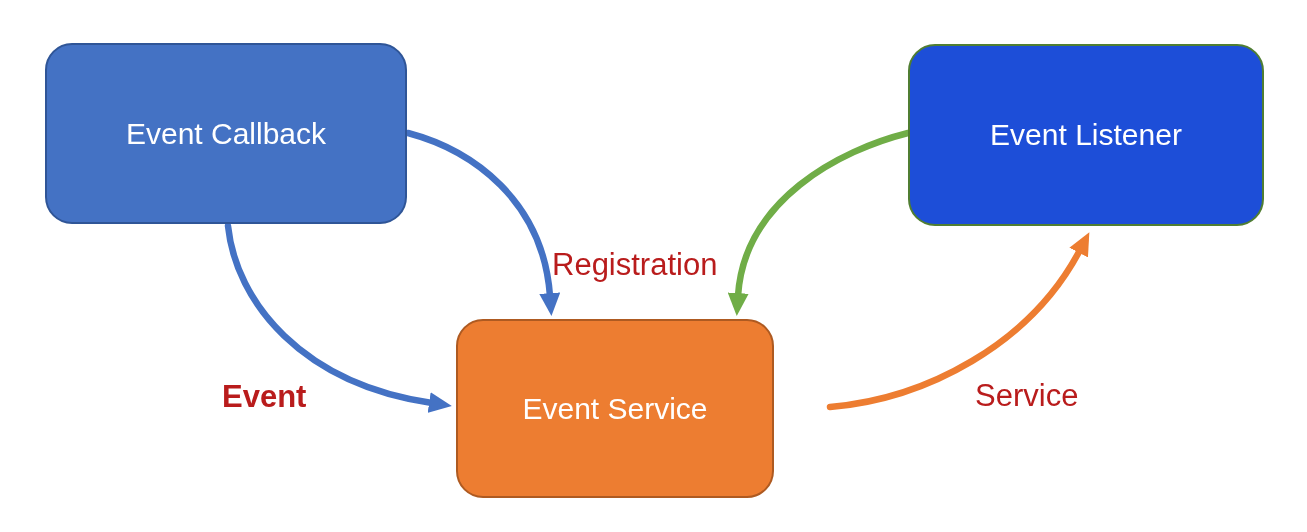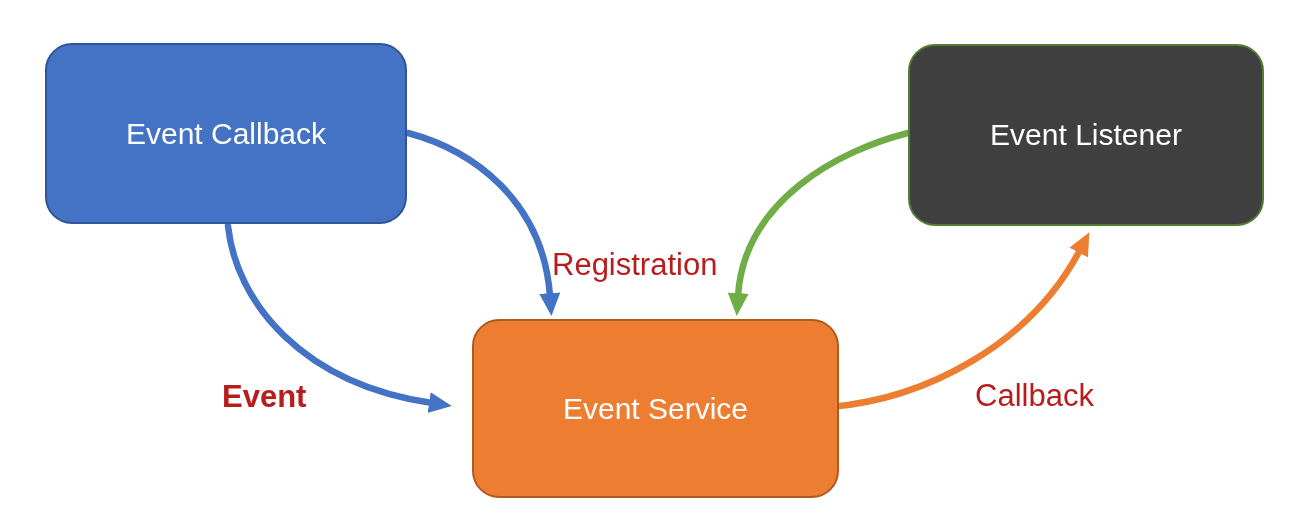--- a/index.html
+++ b/index.html
@@ -42,30 +42,29 @@
   }
   .node-provider {
     left: 45px;  top: 43px;
     width: 362px; height: 181px;
     background: #4472c4;
     border-color: #2f5597;
   }
   .node-listener {
     left: 908px; top: 44px;
     width: 356px; height: 182px;
-    background: #404040;
+    background: #1d4ed8;
     border-color: #507e32;
     align-items: center;
   }
   .node-service {
     left: 456px; top: 319px;
-    width: 367px; height: 179px;
+    width: 318px; height: 179px;
     background: #ed7d31;
     border-color: #ae5a21;
-    margin-left: 16px;
   }
   .edge-label {
     position: absolute;
     color: #b91c1c;
     font-size: 31px;
     line-height: 1.05;
     white-space: nowrap;
   }
   .label-registration { left: 552px; top: 249px; }
   .label-event        { left: 222px; top: 381px; font-weight: bold; }
@@ -107,15 +106,15 @@
   </div>
 
   <div class="node node-service">
     <span class="node-label">Event Service</span>
   </div>
 
   <div class="edge-label label-registration">Registration</div>
 
   <div class="edge-label label-event">Event</div>
 
-  <div class="edge-label label-callback">Callback</div>
+  <div class="edge-label label-callback">Service</div>
 
 </div>
 
 </body></html>

